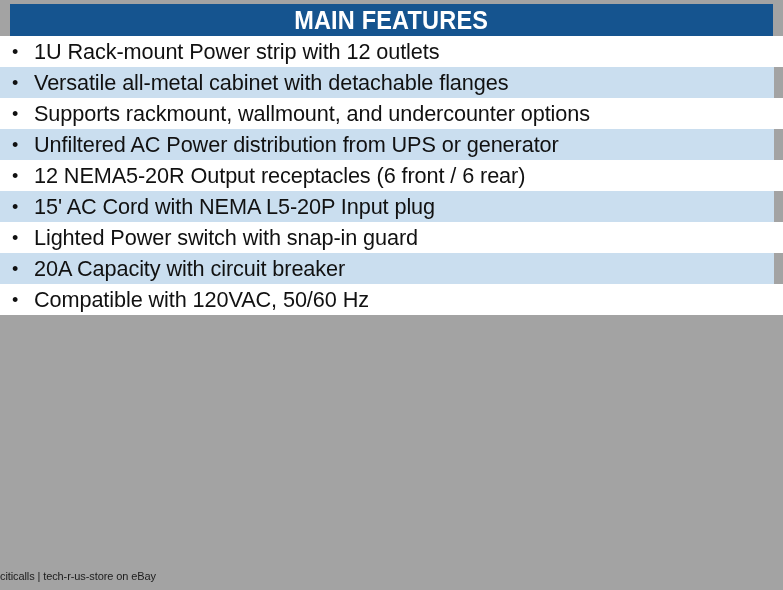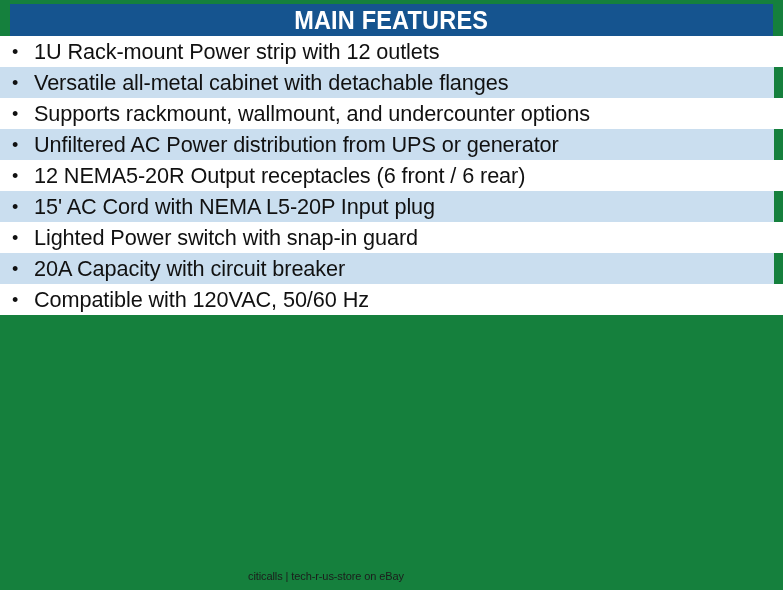--- a/index.html
+++ b/index.html
@@ -13,21 +13,21 @@
     background: #ffffff;
     font-family: "Liberation Sans", sans-serif;
     overflow: hidden;
     position: relative;
   }
 
   .sheet {
     position: relative;
     width: 783px;
     height: 590px;
-    background: #15803d;
+    background: #a3a3a3;
   }
 
   
   .header-bar {
     position: absolute;
     left: 10px;
     top: 4px;
     width: 763px;
     height: 32px;
     background: #15548f;
@@ -90,21 +90,20 @@
     transform: scaleX(0.985);
     transform-origin: left center;
   }
 
   
   .footer {
     position: absolute;
     left: 0;
     top: 566px;
     width: 652px;
-    text-align: center;
   }
   .footer-text {
     display: inline-block;
     color: #1c1c1c;
     font-family: "Liberation Sans", sans-serif;
     font-size: 11px;
     line-height: 14px;
     letter-spacing: -0.1px;
     white-space: nowrap;
   }

